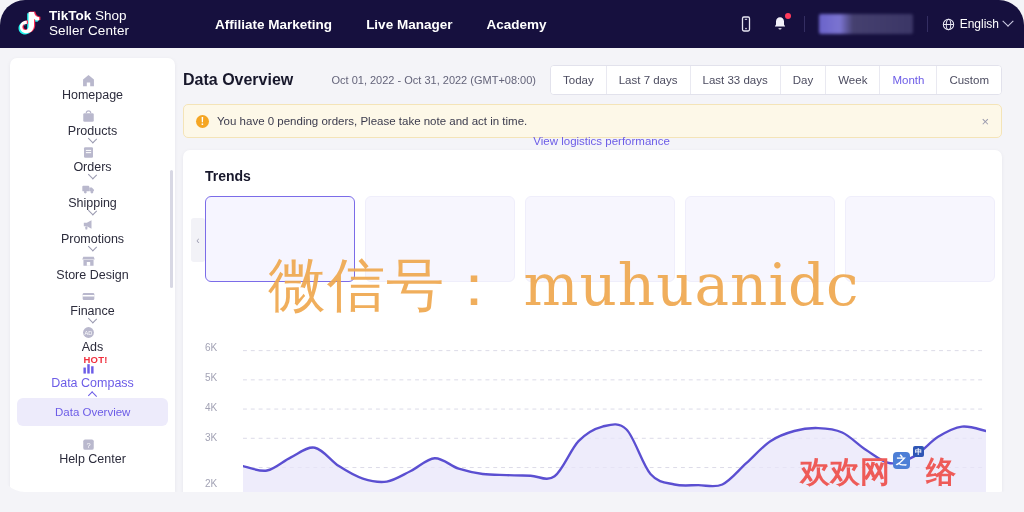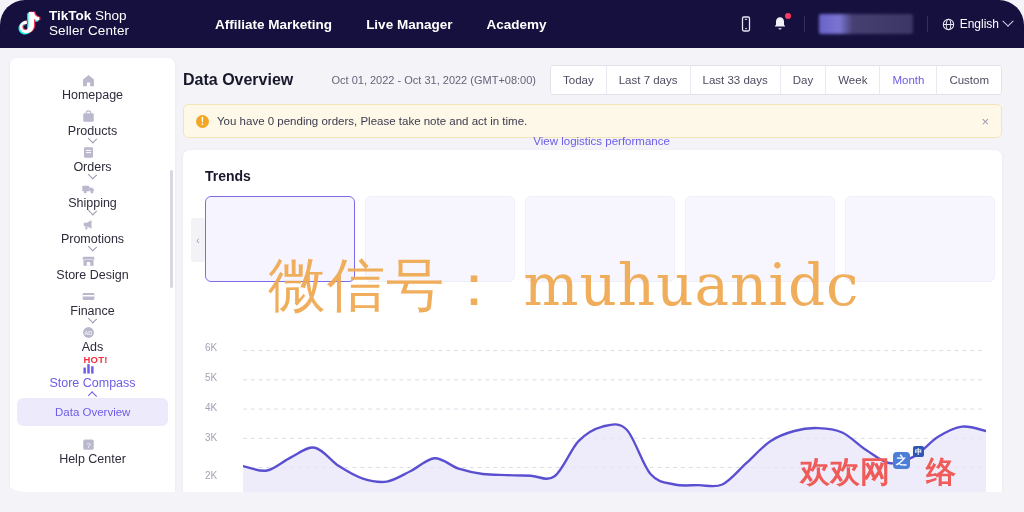--- a/index.html
+++ b/index.html
@@ -307,21 +307,21 @@
     </div>
 
     <div class="nav-item active">
       <span class="ic">
         <svg viewBox="0 0 16 16" width="15" height="15">
             <rect x="2.6" y="7" width="2.6" height="6.4" fill="#6c5ce7"></rect>
             <rect x="6.7" y="3.4" width="2.6" height="10" fill="#6c5ce7"></rect>
             <rect x="10.8" y="5.6" width="2.6" height="7.8" fill="#6c5ce7"></rect>
           </svg>
       </span>
-      <span class="lbl">Store Compass</span>
+      <span class="lbl">Data Compass</span>
       <span class="caret"></span>
     </div>
 
     <div class="sub-item active">
       <span>Data Overview</span>
     </div>
 
     <div class="nav-item" style="margin-top:10px">
       <span class="ic">
         <svg viewBox="0 0 16 16" width="15" height="15">
@@ -371,21 +371,21 @@
         <div class="tile"></div>
         <div class="tile"></div>
       </div>
 
       <div class="chart">
         <div class="y-axis">
           <span class="y-lab" style="top:6px">6K</span>
           <span class="y-lab" style="top:36px">5K</span>
           <span class="y-lab" style="top:66px">4K</span>
           <span class="y-lab" style="top:96px">3K</span>
-          <span class="y-lab" style="top:134px">2K</span>
+          <span class="y-lab" style="top:142px">2K</span>
           <span class="y-lab" style="top:156px">1K</span>
         </div>
         <div class="plot">
           <svg id="chart-svg" viewBox="0 0 760 190" preserveAspectRatio="none">
             <g id="gridlines">
                 <line x1="0" x2="760" y1="14.615384615384613" y2="14.615384615384613" stroke="#dcdbe8" stroke-width="1" stroke-dasharray="4 4"></line>
                 <line x1="0" x2="760" y1="43.84615384615384" y2="43.84615384615384" stroke="#dcdbe8" stroke-width="1" stroke-dasharray="4 4"></line>
                 <line x1="0" x2="760" y1="73.07692307692307" y2="73.07692307692307" stroke="#dcdbe8" stroke-width="1" stroke-dasharray="4 4"></line>
                 <line x1="0" x2="760" y1="102.3076923076923" y2="102.3076923076923" stroke="#dcdbe8" stroke-width="1" stroke-dasharray="4 4"></line>
                 <line x1="0" x2="760" y1="131.53846153846155" y2="131.53846153846155" stroke="#dcdbe8" stroke-width="1" stroke-dasharray="4 4"></line>

